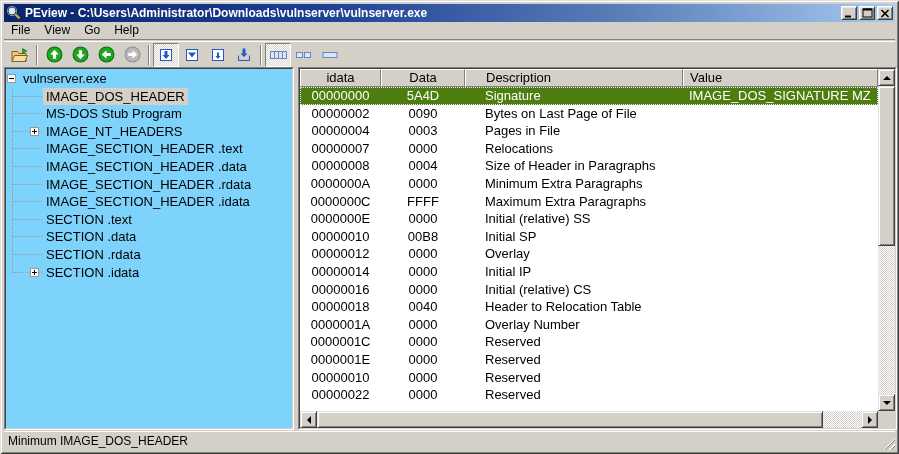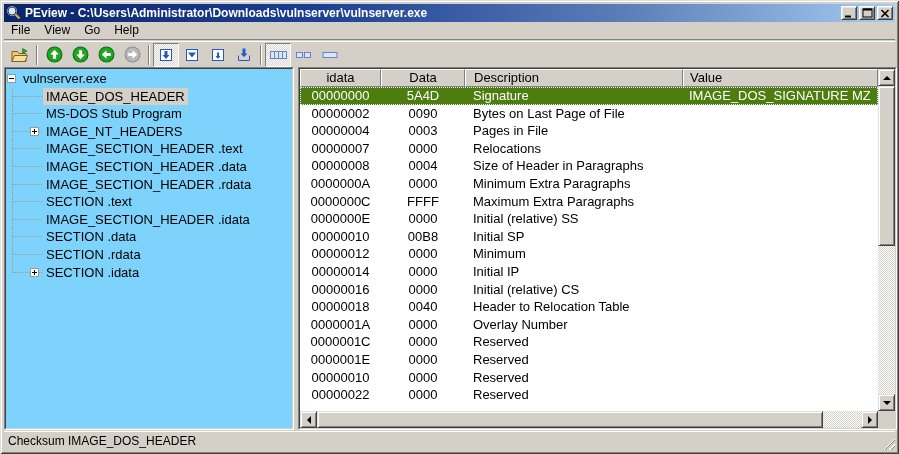--- a/index.html
+++ b/index.html
@@ -60,21 +60,21 @@
   .trow.selected .tlabel{background:#d4d0c8;}
   
   .list{position:absolute;left:0;top:0;right:17px;bottom:17px;background:#fff;font-size:13px;}
   .lheader{display:flex;height:18px;}
   .hcell{background:#d4d0c8;border:1px solid;border-color:#fff #808080 #808080 #fff;
     height:18px;line-height:16px;overflow:hidden;white-space:nowrap;}
   .lrow{display:flex;height:17.6px;line-height:17.6px;white-space:nowrap;}
   .cell{overflow:hidden;}
   .c0{width:81px;text-align:center;flex:0 0 auto;}
   .c1{width:84px;text-align:center;flex:0 0 auto;}
-  .c2{width:218px;text-align:left;padding-left:8px;flex:0 0 auto;}
+  .c2{width:218px;text-align:left;padding-left:20px;flex:0 0 auto;}
   .c3{flex:1;text-align:left;padding-left:6px;}
   .lrow.selected{background:#4d7c0f;color:#fff;outline:1px dotted #e8e8ff;outline-offset:-1px;}
   
   .checker{background-color:#fff;
     background-image:linear-gradient(45deg,#d4d0c8 25%,transparent 25%,transparent 75%,#d4d0c8 75%),
       linear-gradient(45deg,#d4d0c8 25%,transparent 25%,transparent 75%,#d4d0c8 75%);
     background-size:2px 2px;background-position:0 0,1px 1px;}
   .vscroll{position:absolute;top:0;right:0;bottom:17px;width:17px;}
   .hscroll{position:absolute;left:0;right:17px;bottom:0;height:17px;}
   .sbtn{position:absolute;width:17px;height:17px;background:#d4d0c8;border:1px solid;
@@ -269,28 +269,28 @@
             <span class="hline"></span>
             
             <span class="tlabel">IMAGE_SECTION_HEADER .rdata</span>
           </div>
 
 
           <div class="trow lvl1">
             <span class="vline"></span>
             <span class="hline"></span>
             
+            <span class="tlabel">IMAGE_SECTION_HEADER .idata</span>
+          </div>
+
+          <div class="trow lvl1">
+            <span class="vline"></span>
+            <span class="hline"></span>
+            
             <span class="tlabel">SECTION .text</span>
-          </div>
-
-          <div class="trow lvl1">
-            <span class="vline"></span>
-            <span class="hline"></span>
-            
-            <span class="tlabel">IMAGE_SECTION_HEADER .idata</span>
           </div>
 
           <div class="trow lvl1">
             <span class="vline"></span>
             <span class="hline"></span>
             
             <span class="tlabel">SECTION .data</span>
           </div>
 
           <div class="trow lvl1">
@@ -380,21 +380,21 @@
           <div class="lrow">
             <span class="cell c0">00000010</span>
             <span class="cell c1">00B8</span>
             <span class="cell c2">Initial SP</span>
             <span class="cell c3"></span>
           </div>
 
           <div class="lrow">
             <span class="cell c0">00000012</span>
             <span class="cell c1">0000</span>
-            <span class="cell c2">Minimum</span>
+            <span class="cell c2">Overlay</span>
             <span class="cell c3"></span>
           </div>
 
           <div class="lrow">
             <span class="cell c0">00000014</span>
             <span class="cell c1">0000</span>
             <span class="cell c2">Initial IP</span>
             <span class="cell c3"></span>
           </div>
 
@@ -464,17 +464,17 @@
         <span class="thumb"></span>
         <span class="sbtn right">
             <span class="tri t-right"></span>
           </span>
       </div>
       <div class="corner"></div>
     </div>
   </div>
 
   <div class="statusbar">
-    <span>Checksum IMAGE_DOS_HEADER</span>
+    <span>Minimum IMAGE_DOS_HEADER</span>
     <span class="grip"></span>
   </div>
 
 </div>
 
 </body></html>

